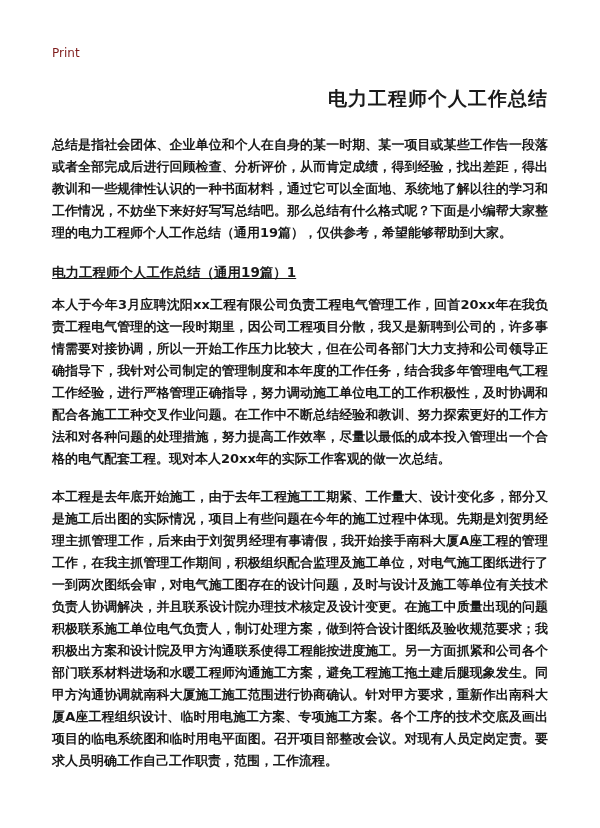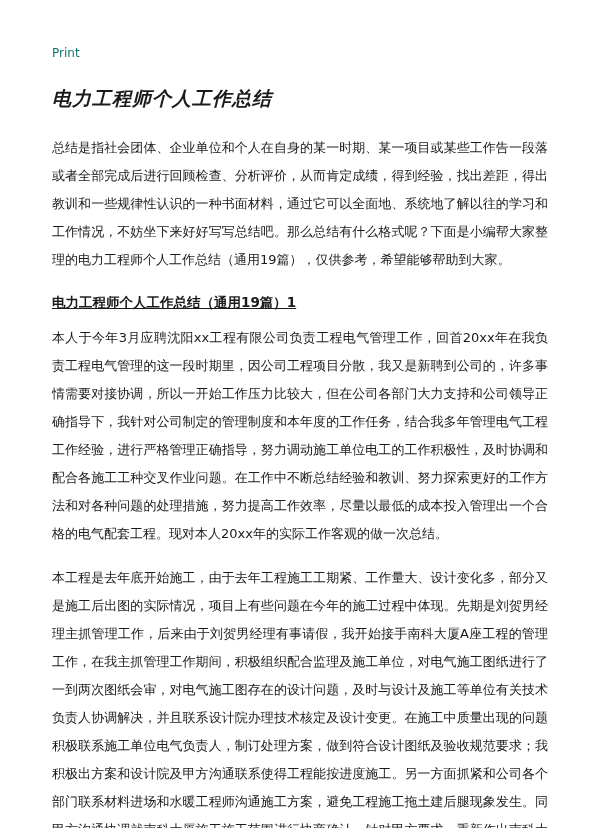--- a/index.html
+++ b/index.html
@@ -16,43 +16,43 @@
   }
   .page {
     box-sizing: border-box;
     width: 600px;
     min-height: 828px;
     padding: 42px 52px 20px 52px;
     background: #ffffff;
   }
   .print-label {
     font-size: 12px;
-    color: #0f766e;
+    color: #7f1d1d;
     margin: 0 0 20px 0;
     display: inline-block;
     cursor: pointer;
   }
   .doc-title {
     font-size: 19px;
     font-weight: bold;
-    text-align: left;
+    text-align: right;
     margin: 6px 0 22px 0;
     letter-spacing: 1px;
-    font-style: italic;
   }
   .doc-subtitle {
     font-size: 13px;
     font-weight: normal;
     margin: 0 0 16px 0;
   }
   .body-text {
     font-size: 13px;
-    line-height: 28px;
+    line-height: 22px;
     text-align: justify;
     margin: 0 0 16px 0;
+    font-weight: bold;
   }
   .section-heading {
     font-size: 13.5px;
     font-weight: bold;
     margin: 20px 0 12px 0;
     text-decoration: underline;
   }
 </style>
 </head>
 <body>

